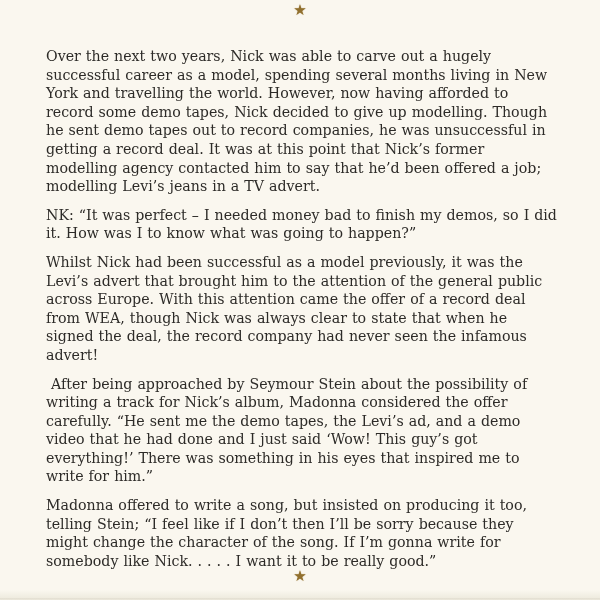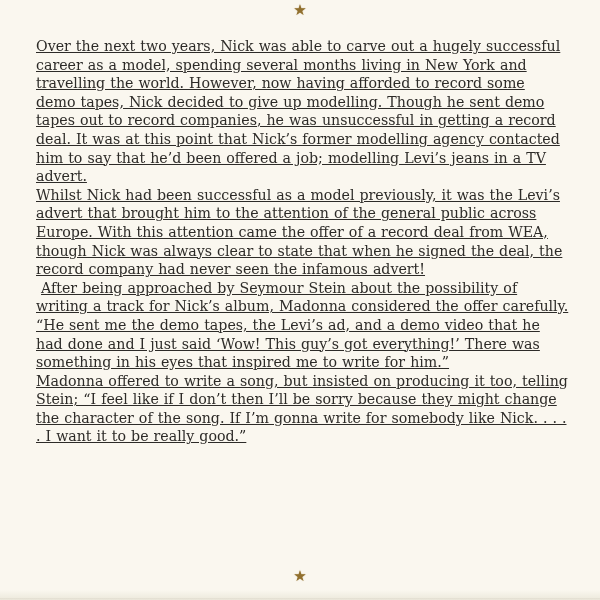--- a/index.html
+++ b/index.html
@@ -42,23 +42,22 @@
     left: 36px;
     top: 37px;
     width: 533px;
     color: #2d2b28;
     font-size: 14.2px;
     line-height: 18.6px;
     text-align: left;
     word-spacing: 0.5px;
   }
   .text-block p {
-    margin: 0;
+    margin: 10px;
     padding: 0;
-    text-decoration: underline;
   }
   .text-block p.indented {
     text-indent: 5px;
   }
   .bottom-edge {
     position: absolute;
     left: 0;
     bottom: 0;
     width: 600px;
     height: 2px;
@@ -67,20 +66,21 @@
 </style>
 </head>
 <body>
 
 <div class="page">
 
   <div class="star star-top">★</div>
 
   <div class="text-block">
     <p>Over the next two years, Nick was able to carve out a hugely successful career as a model, spending several months living in New York and travelling the world. However, now having afforded to record some demo tapes, Nick decided to give up modelling. Though he sent demo tapes out to record companies, he was unsuccessful in getting a record deal. It was at this point that Nick’s former modelling agency contacted him to say that he’d been offered a job; modelling Levi’s jeans in a TV advert.</p>
+    <p>NK: “It was perfect – I needed money bad to finish my demos, so I did it. How was I to know what was going to happen?”</p>
     <p>Whilst Nick had been successful as a model previously, it was the Levi’s advert that brought him to the attention of the general public across Europe. With this attention came the offer of a record deal from WEA, though Nick was always clear to state that when he signed the deal, the record company had never seen the infamous advert!</p>
     <p class="indented">After being approached by Seymour Stein about the possibility of writing a track for Nick’s album, Madonna considered the offer carefully. “He sent me the demo tapes, the Levi’s ad, and a demo video that he had done and I just said ‘Wow! This guy’s got everything!’ There was something in his eyes that inspired me to write for him.”</p>
     <p>Madonna offered to write a song, but insisted on producing it too, telling Stein; “I feel like if I don’t then I’ll be sorry because they might change the character of the song. If I’m gonna write for somebody like Nick. . . . . I want it to be really good.”</p>
   </div>
 
   <div class="star star-bottom">★</div>
 
   <div class="bottom-edge"></div>
 
 </div>

